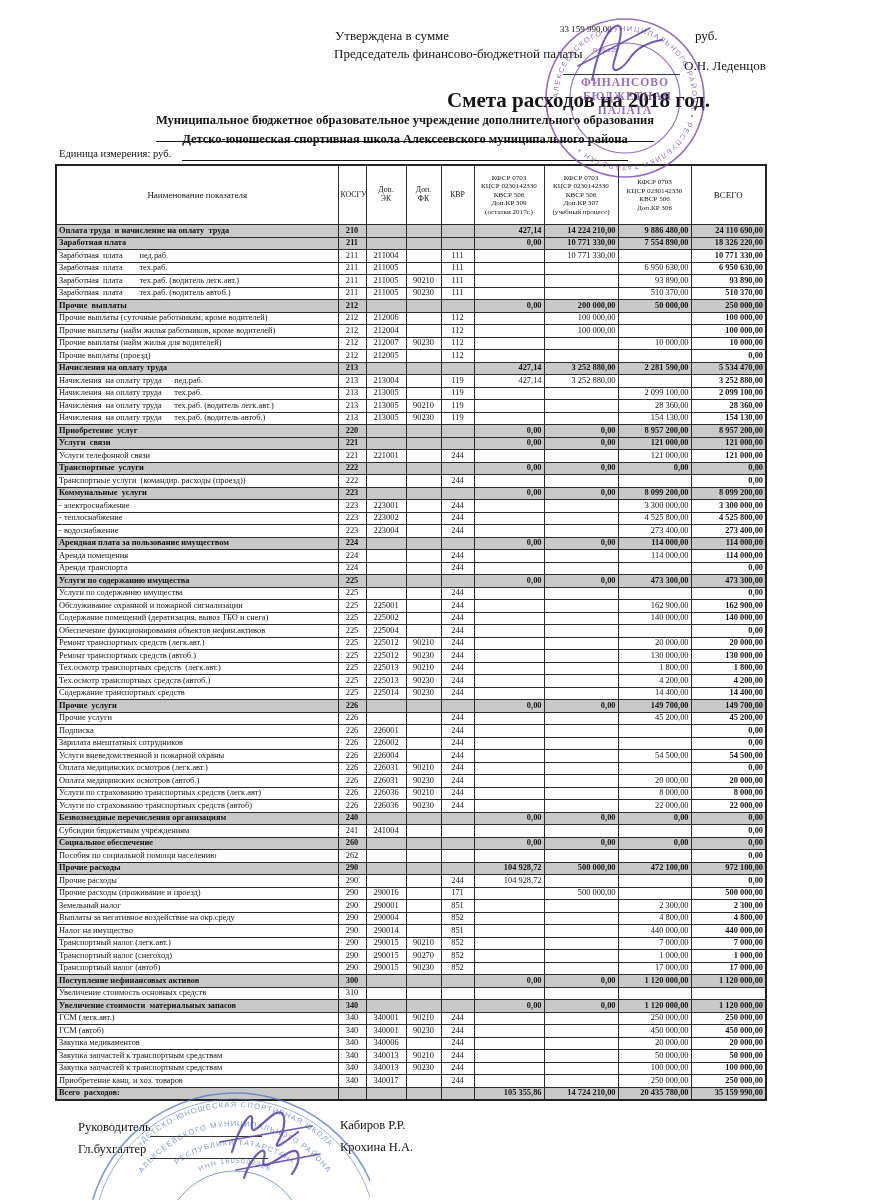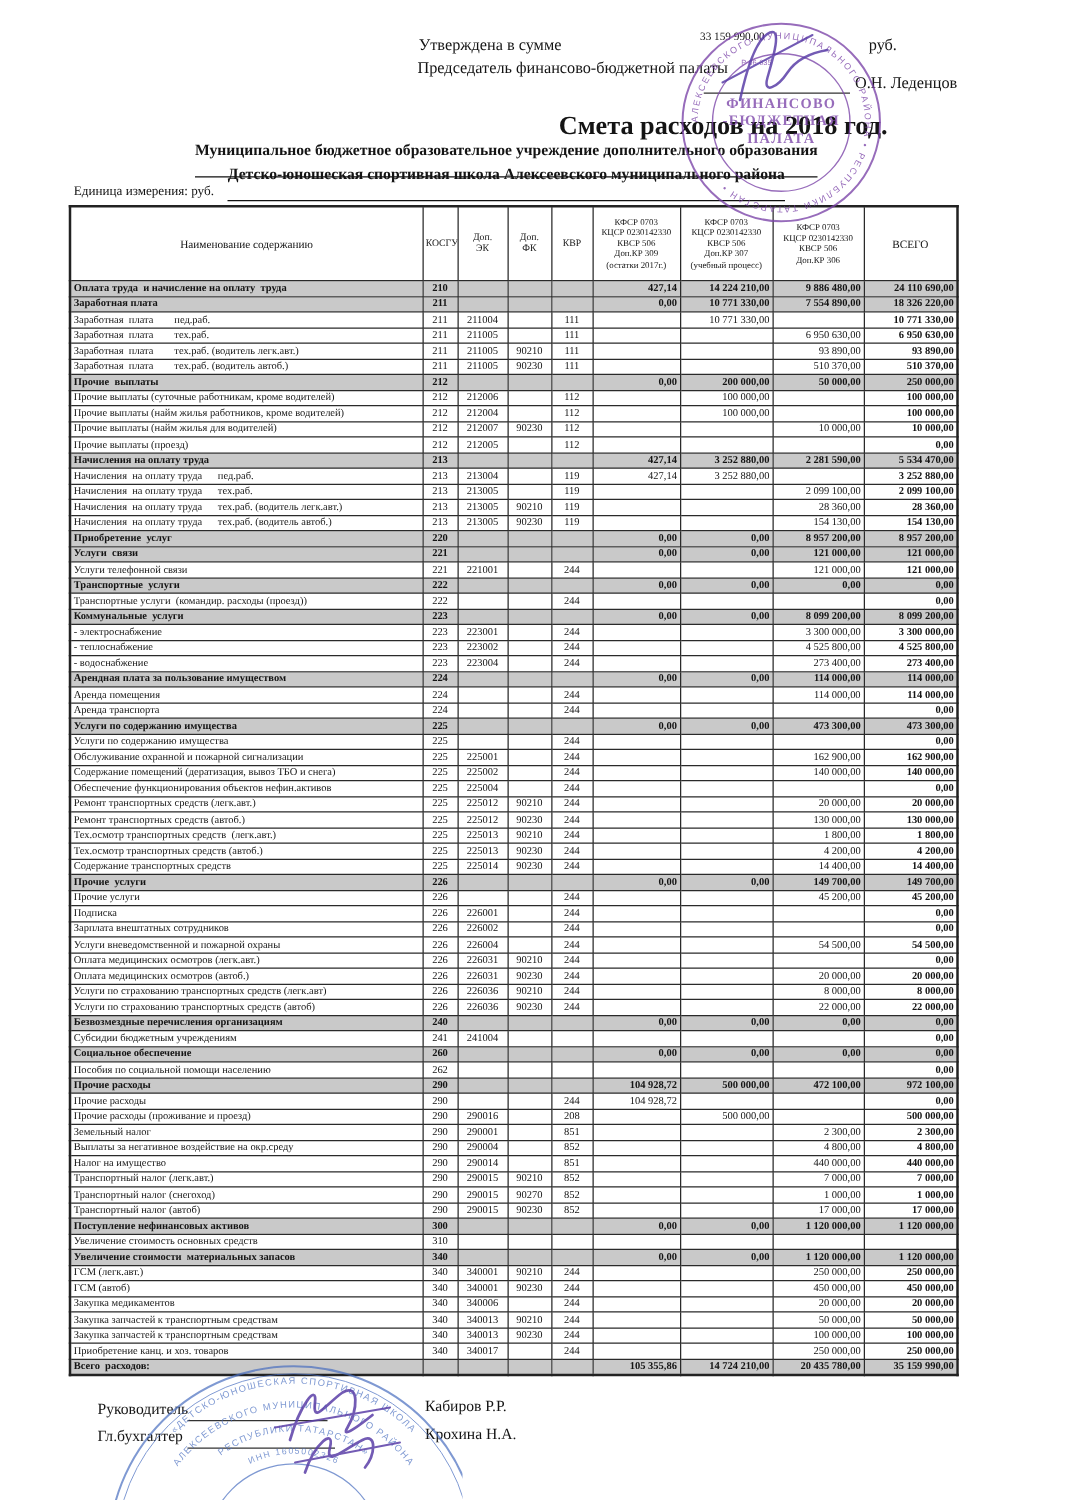--- a/index.html
+++ b/index.html
@@ -70,21 +70,21 @@
       <col style="width:40px">
     <col style="width:35px">
       <col style="width:33px">
       <col style="width:70px">
     <col style="width:74px">
       <col style="width:73px">
       <col style="width:75px">
   </colgroup>
   <thead>
     <tr>
-      <th class="h-name">Наименование содержанию</th>
+      <th class="h-name">Наименование показателя</th>
       <th class="h-sm">КОСГУ</th>
       <th class="h-sm">Доп.
 ЭК</th>
       <th class="h-sm">Доп.
 ФК</th>
       <th class="h-sm">КВР</th>
       <th class="h-big">КФСР 0703
 КЦСР 0230142330
 КВСР 506
 Доп.КР 309
@@ -683,21 +683,21 @@
         <td class="c5">104 928,72</td>
         <td class="c6"></td>
         <td class="c7"></td>
         <td class="c8">0,00</td>
       </tr>
       <tr>
         <td class="c0">Прочие расходы (проживание и проезд)</td>
         <td class="c1">290</td>
         <td class="c2">290016</td>
         <td class="c3"></td>
-        <td class="c4">208</td>
+        <td class="c4">171</td>
         <td class="c5"></td>
         <td class="c6">500 000,00</td>
         <td class="c7"></td>
         <td class="c8">500 000,00</td>
       </tr>
       <tr>
         <td class="c0">Земельный налог</td>
         <td class="c1">290</td>
         <td class="c2">290001</td>
         <td class="c3"></td>

